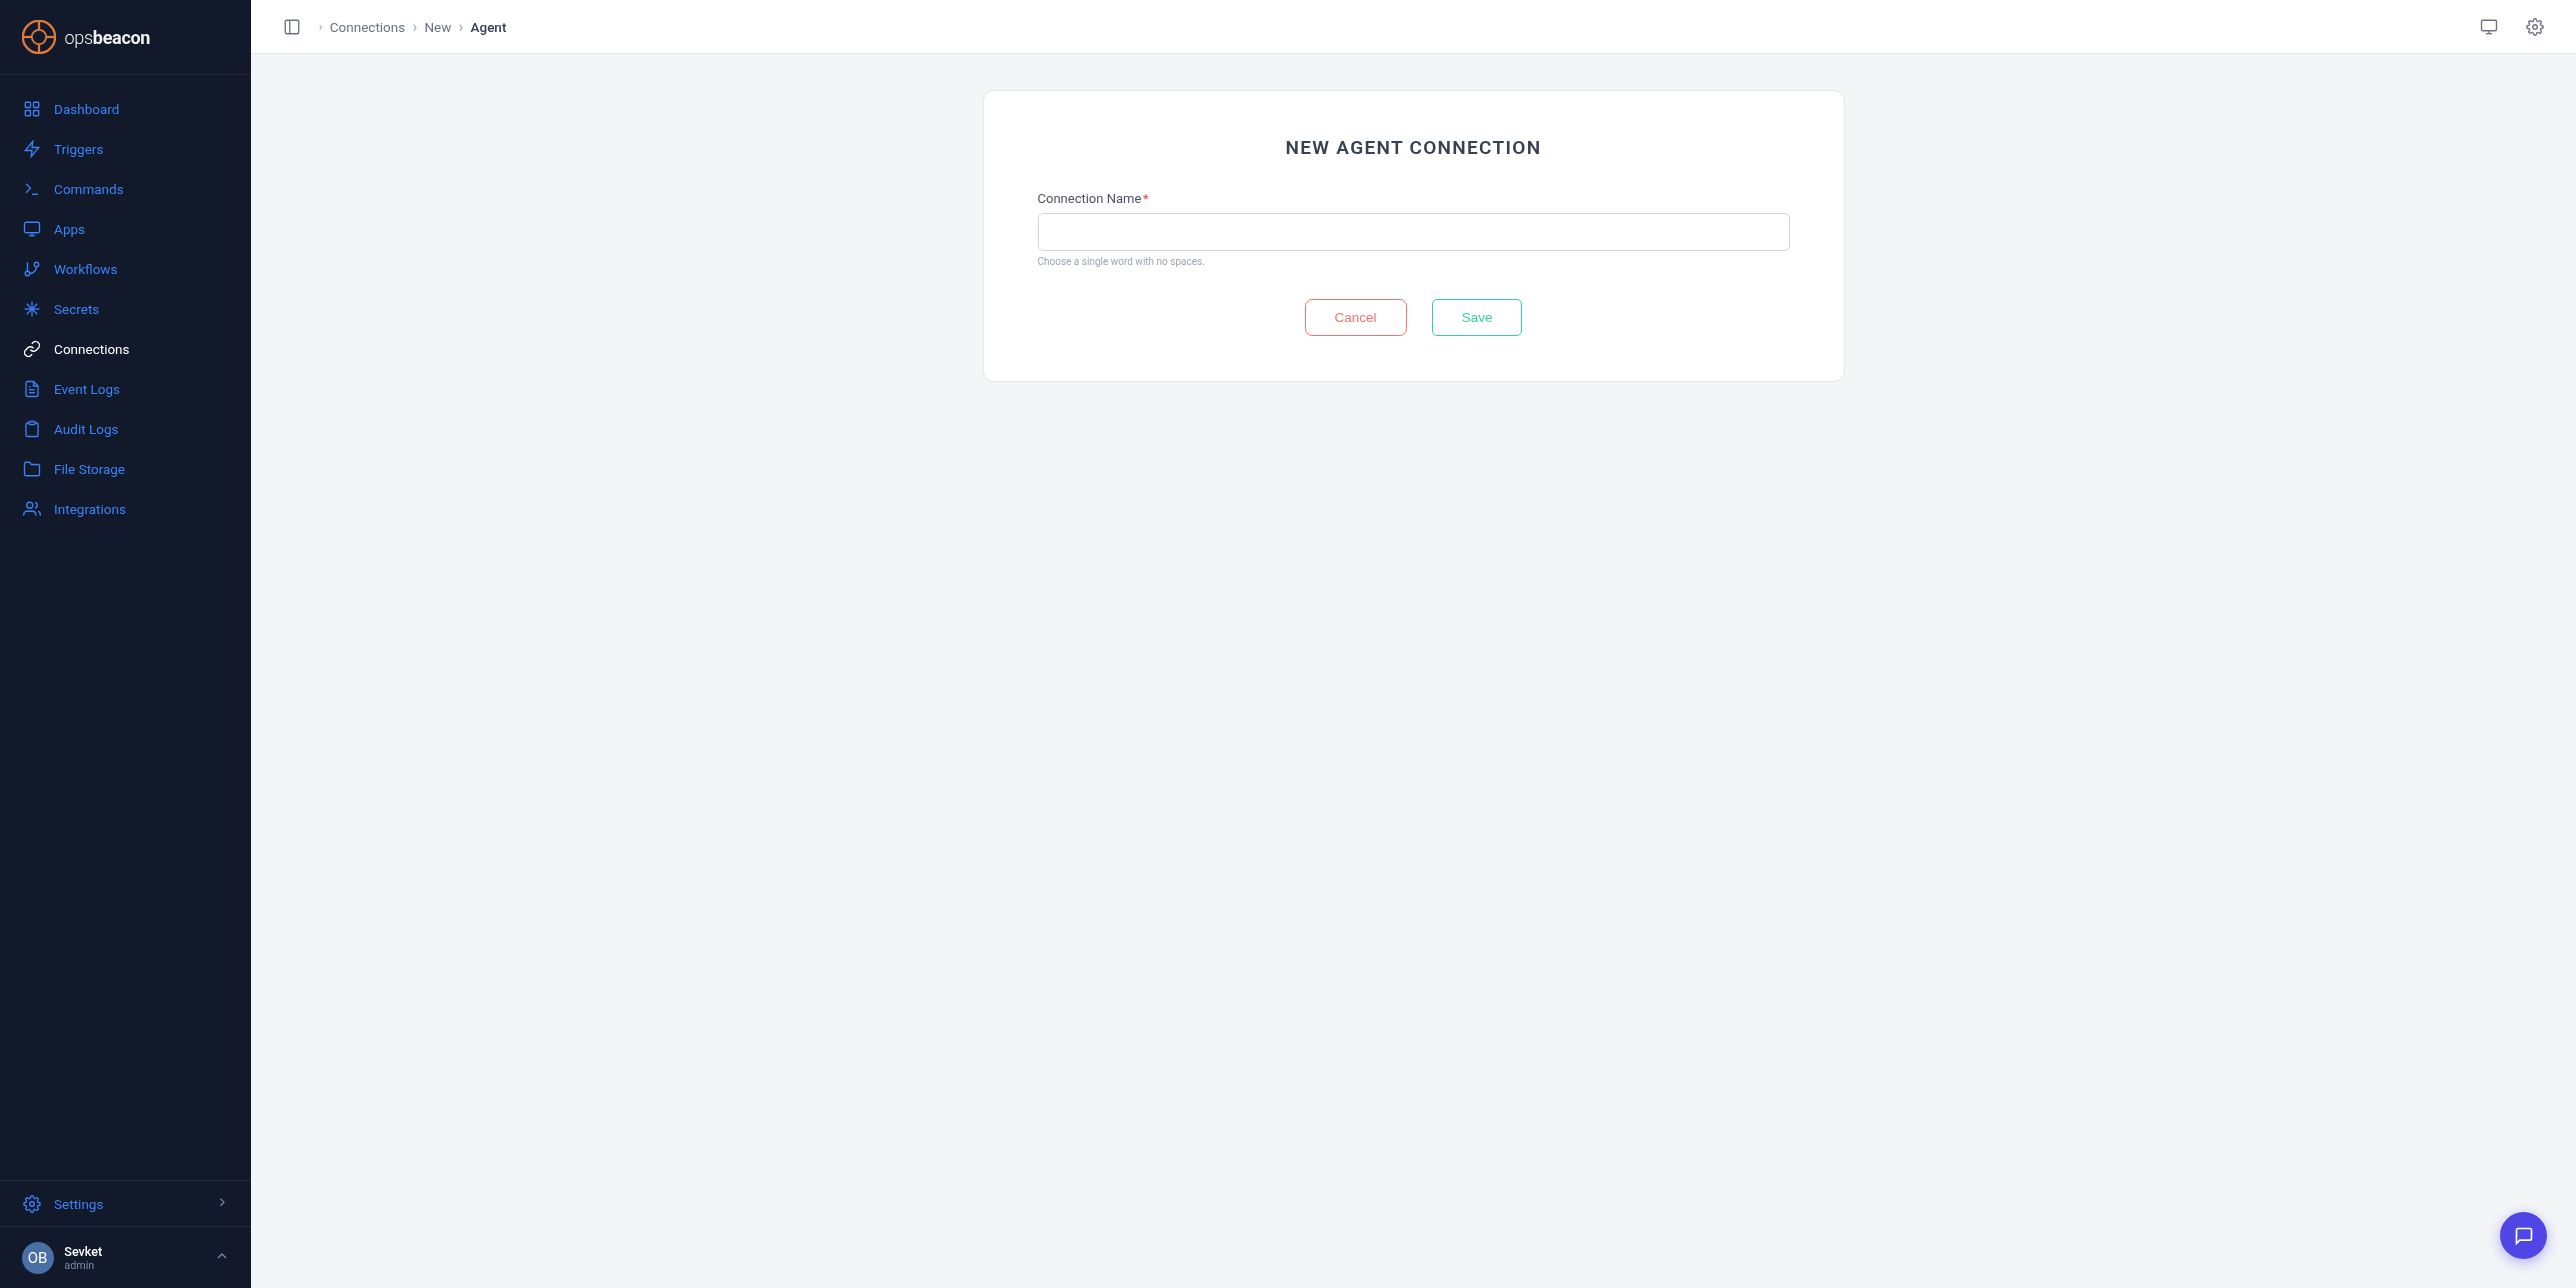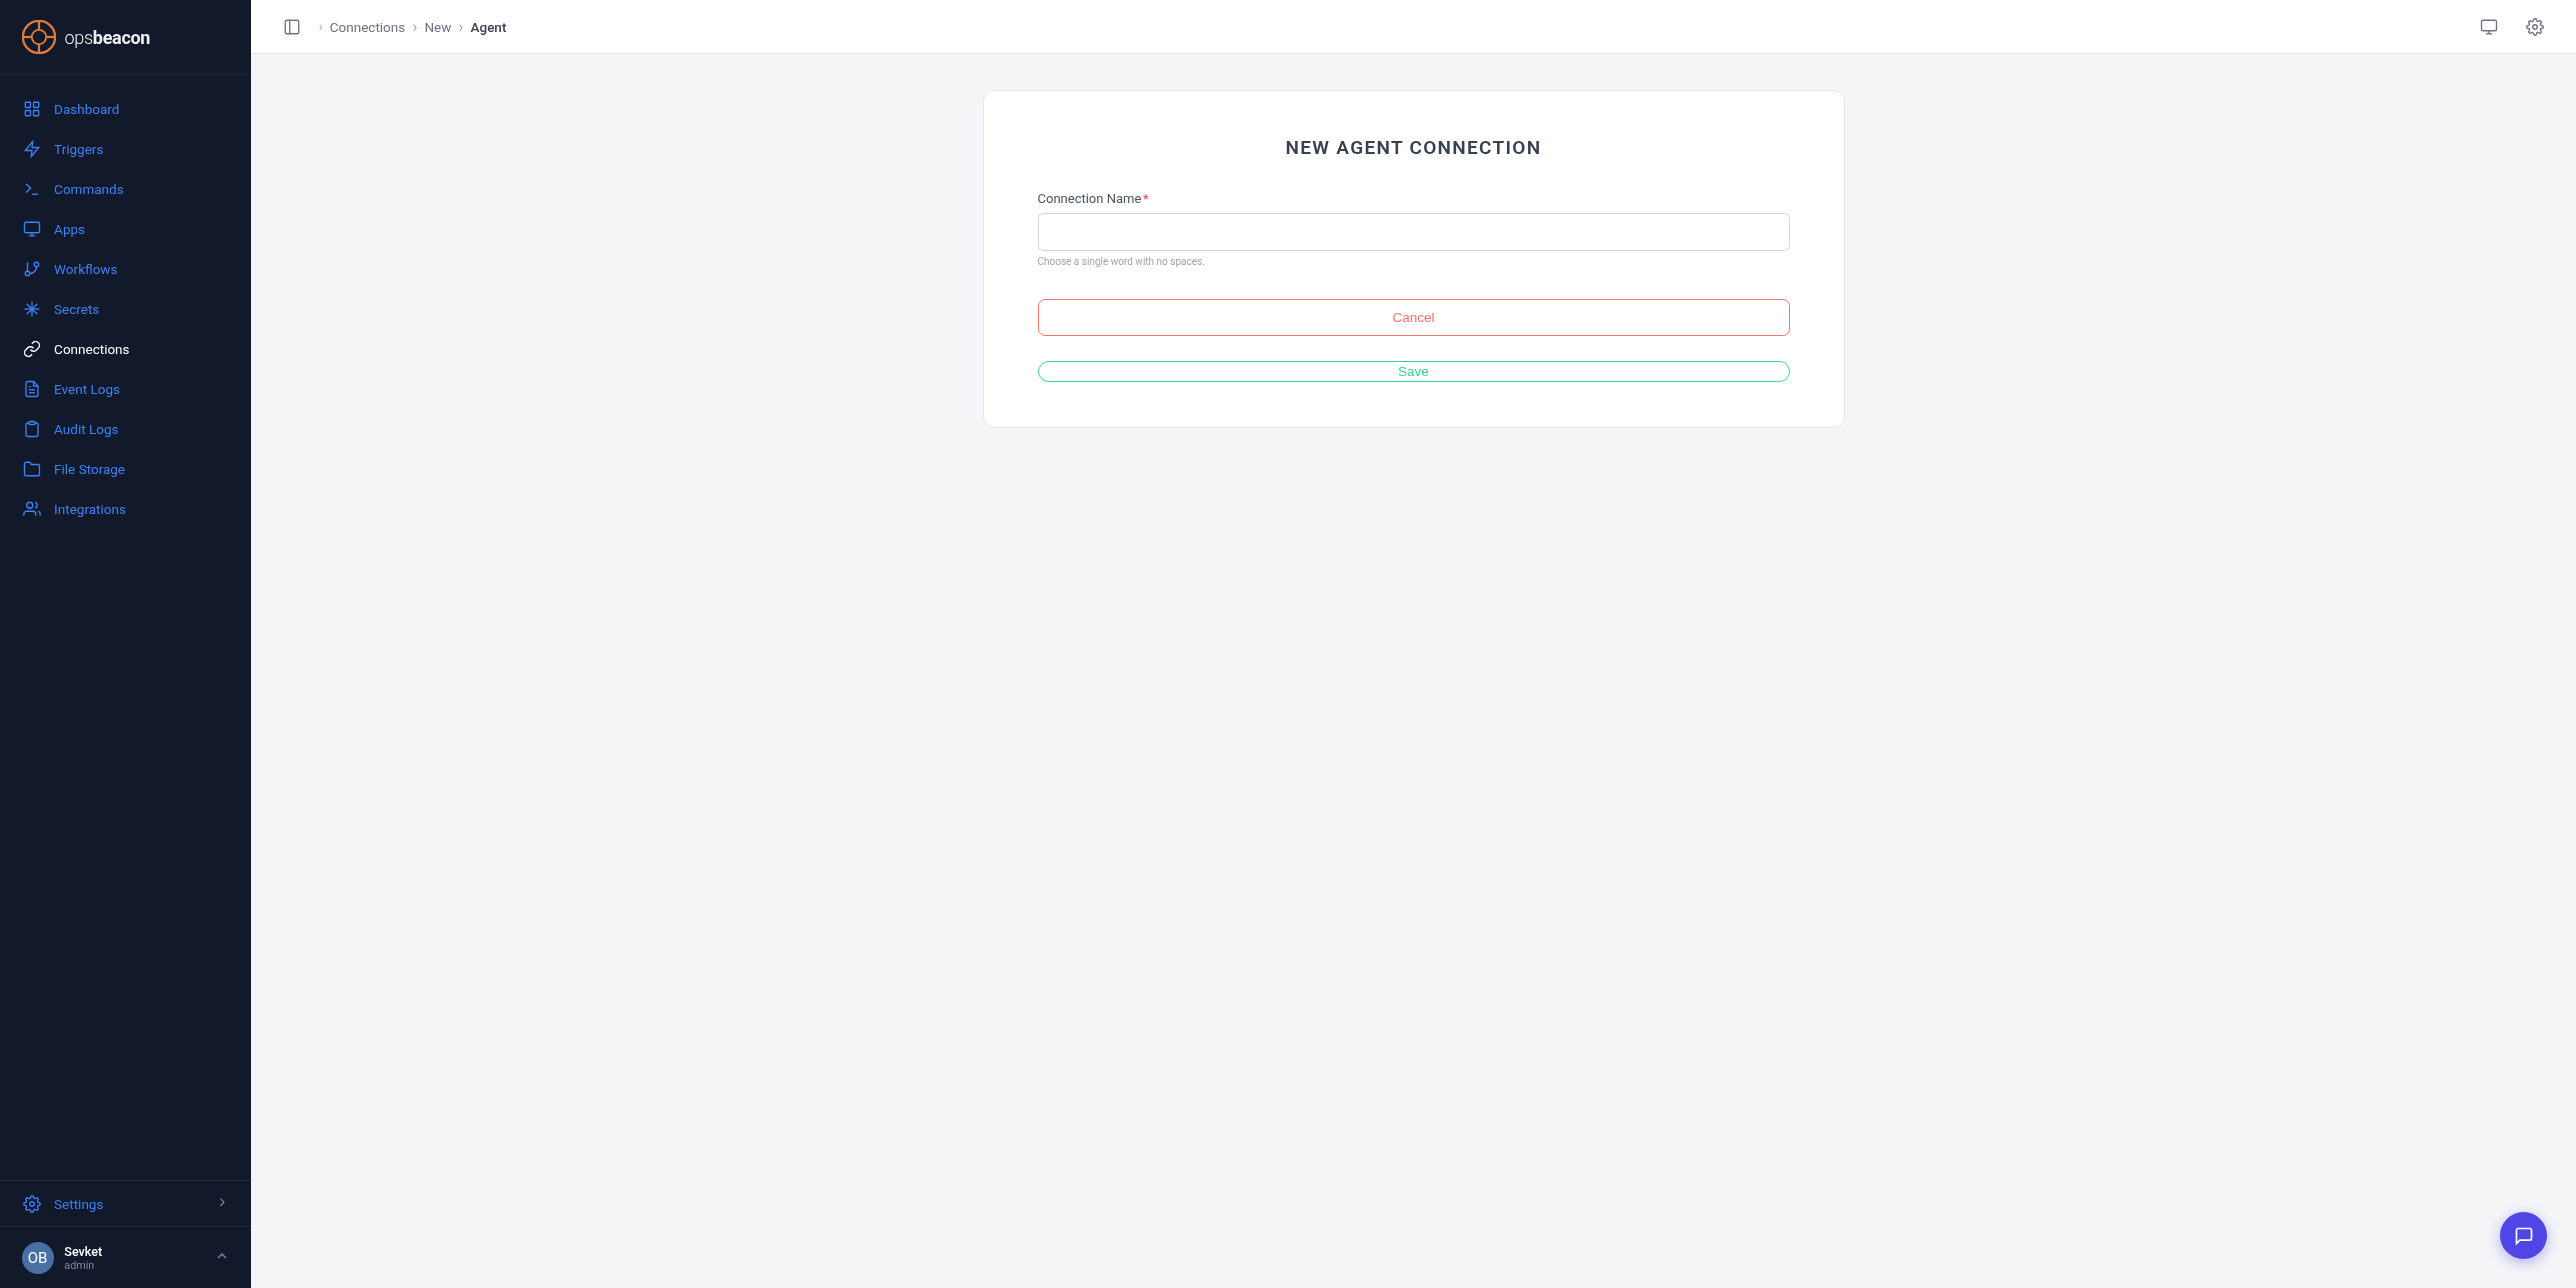--- a/index.html
+++ b/index.html
@@ -183,39 +183,39 @@
       color: #374151;
       outline: none;
       transition: border-color 0.15s;
       background: #fff;
       resize: vertical;
       min-height: 63px;
     }
 
     .form-actions {
       display: flex;
+      justify-content: center;
       gap: 25px;
       margin-top: 32px;
-      flex-direction: column;
     }
     .btn-cancel {
       padding: 10px 29px;
       border: 1.3px solid #f87171;
       border-radius: 7.2px;
       background: #fff;
       color: #f87171;
       font-size: 13.5px;
       font-weight: 500;
       cursor: pointer;
       transition: background 0.15s;
     }
     .btn-save {
       padding: 2px 29px;
       border: 1.3px solid #34d399;
-      border-radius: 14px;
+      border-radius: 5px;
       background: #fff;
       color: #34d399;
       font-size: 13.5px;
       font-weight: 500;
       cursor: pointer;
       transition: background 0.15s;
     }
 
     
     .chat-bubble {

